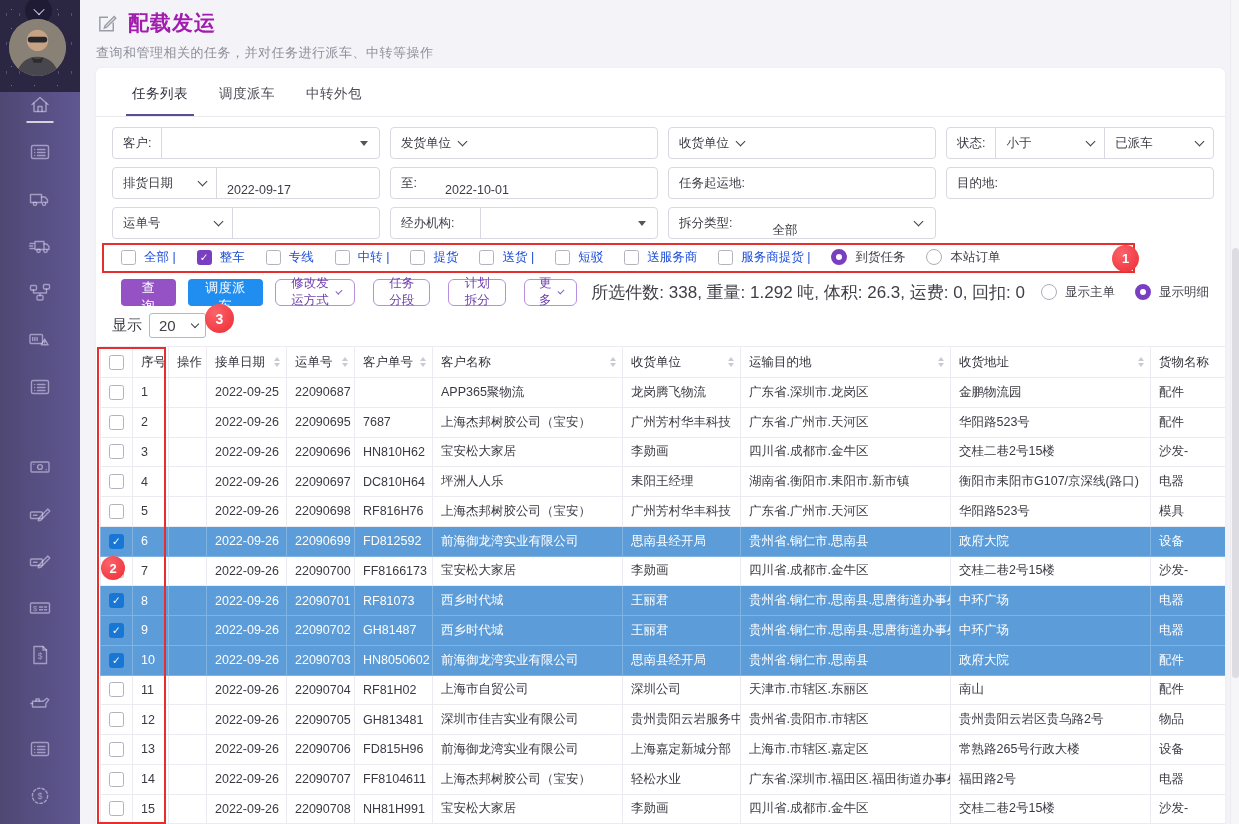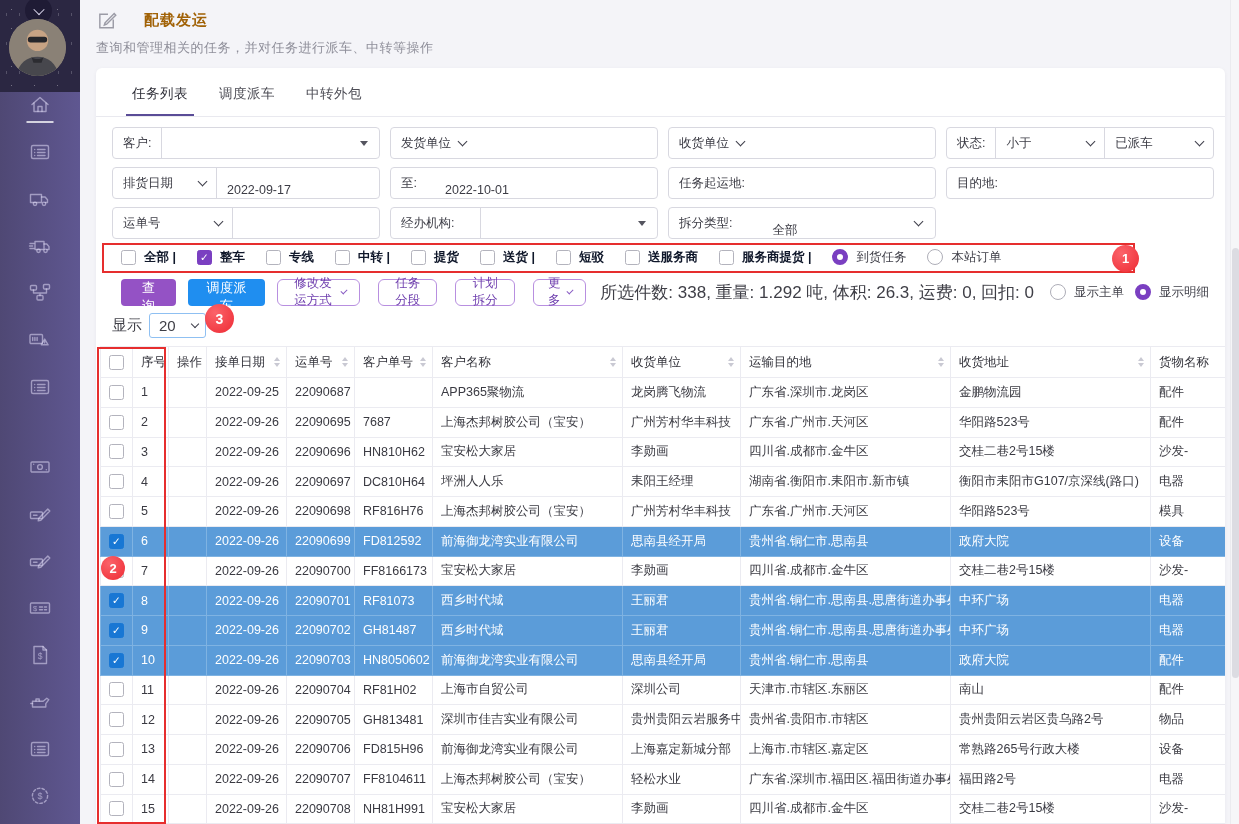--- a/index.html
+++ b/index.html
@@ -17,21 +17,21 @@
   .nav{position:absolute;top:93px;left:0;width:80px;display:flex;flex-direction:column;align-items:center;gap:23px;}
   .nav-item{position:relative;width:26px;height:24px;color:rgba(226,220,248,.55);cursor:pointer;display:flex;align-items:center;justify-content:center;}
   .nav-item:nth-child(8){margin-top:33px;}
   .nav-item.active::after{content:'';position:absolute;left:50%;transform:translateX(-50%);bottom:-6px;width:27px;height:2px;background:rgba(255,255,255,.75);}
   .nav-item svg{width:24px;height:24px;display:block;}
 
   
   .main{position:absolute;left:80px;top:0;right:0;bottom:0;}
   .page-header{position:absolute;left:16px;top:9px;}
   .title-row{display:flex;align-items:center;gap:9px;}
-  .title-row h1{font-size:15px;font-weight:bold;color:#a16207;letter-spacing:1px;margin-left:16px;}
+  .title-row h1{font-size:21px;font-weight:bold;color:#a21caf;letter-spacing:1px;}
   .edit-icon svg{width:23px;height:23px;display:block;}
   .subtitle{margin-top:7px;font-size:13px;color:#8f8f9a;letter-spacing:.5px;}
 
   .card{position:absolute;left:16px;right:14px;top:68px;height:756px;background:#fff;border-radius:6px 6px 0 0;box-shadow:0 1px 4px rgba(40,40,70,.05);overflow:hidden;}
 
   
   .tabs{height:49px;border-bottom:1px solid #e9e9ef;display:flex;align-items:flex-end;padding:0 0 0 34px;gap:27px;}
   .tab{font-size:13.5px;color:#4c4c55;padding:0 2px 13px;cursor:pointer;position:relative;letter-spacing:.5px;}
   .tab.active{color:#2f2f38;}
   .tab.active::after{content:'';position:absolute;left:-4px;right:-4px;bottom:0;height:2px;background:#5a4c97;}
@@ -48,39 +48,39 @@
   .w90{width:90px;}
   .fval{margin-left:10px;white-space:nowrap;margin-top:14px;}
   .fval.gap18{margin-left:18px;}
   .fval.gap30{margin-left:30px;}
   .flex1{flex:1;}
   .chev{width:7px;height:7px;border-right:1.6px solid #3e3e4a;border-bottom:1.6px solid #3e3e4a;transform:rotate(45deg);margin-top:-4px;flex:none;display:inline-block;}
   .tri{width:0;height:0;border-left:4.5px solid transparent;border-right:4.5px solid transparent;border-top:5.5px solid #55555f;margin:0 11px 0 auto;flex:none;}
 
   
   .typerow{position:relative;margin:3px 16px 0;height:30px;display:flex;align-items:center;gap:21px;padding-left:9px;}
-  .tf{display:flex;align-items:center;gap:8px;cursor:pointer;color:#0f172a;white-space:nowrap;font-weight:bold;}
+  .tf{display:flex;align-items:center;gap:8px;cursor:pointer;color:#1d4ed8;white-space:nowrap;}
   .cbx{width:15px;height:15px;border:1px solid #b3b3bd;border-radius:2.5px;background:#fff;display:flex;align-items:center;justify-content:center;flex:none;}
   .tf.on .cbx{background:#7a3fc1;border-color:#7a3fc1;}
   .tf.on .cbx::after{content:'✓';color:#fff;font-size:10.5px;line-height:1;}
   .radio{display:flex;align-items:center;gap:8px;cursor:pointer;color:#3f3f48;white-space:nowrap;}
   .rd{width:16px;height:16px;border-radius:50%;border:1.5px solid #aeaeb8;background:#fff;flex:none;}
   .radio.on .rd{border:5px solid #7a3fc1;}
 
   
   .toolbar{margin:6px 16px 0;display:flex;align-items:center;gap:12px;height:28px;padding-left:9px;}
   .btn{height:27px;border:none;border-radius:4px;color:#fff;font-size:13px;padding:0 17px;cursor:pointer;font-family:inherit;letter-spacing:.5px;}
   .btn-query{background:#9452c5;}
   .btn-dispatch{background:#1f8ef0;}
   .obtn{height:27px;background:#fff;border:1px solid #b undefined;}
   .obtn{height:27px;background:#fff;border:1px solid #b88fe0;border-radius:6px;color:#6f3fae;font-size:12.5px;padding:0 13px;display:flex;align-items:center;gap:7px;cursor:pointer;font-family:inherit;}
   .chev-s{display:none;width:6px;height:6px;border-right:1.5px solid #8a5ec4;border-bottom:1.5px solid #8a5ec4;transform:rotate(45deg);margin-top:-3px;}
   .chev-s.show{display:inline-block;}
   .stats{font-size:17px;color:#3e3e46;margin-left:2px;white-space:nowrap;}
-  .disp-radios{display:flex;align-items:center;gap:11px;margin-left:4px;text-align:right;}
+  .disp-radios{display:flex;align-items:center;gap:20px;margin-left:4px;text-align:right;}
 
   
   .pagesize{margin:6px 16px 0;height:26px;display:flex;align-items:center;gap:7px;font-size:15px;color:#3e3e46;}
   .psel{width:57px;height:25px;border:1px solid #8fc0f2;border-radius:3px;background:#fff;display:flex;align-items:center;justify-content:space-between;padding:0 7px 0 9px;cursor:pointer;}
   .psel .chev{width:6px;height:6px;margin-top:-3px;}
 
   
   .twrap{position:relative;margin:8px 0 0 4px;width:1125px;overflow:hidden;}
   table{table-layout:fixed;width:1130px;border-collapse:collapse;font-size:12.5px;color:#3a3a42;}
   th,td{border:1px solid #ebebf1;height:29.75px;padding:0 6px 0 8px;text-align:left;font-weight:normal;white-space:nowrap;overflow:hidden;}

